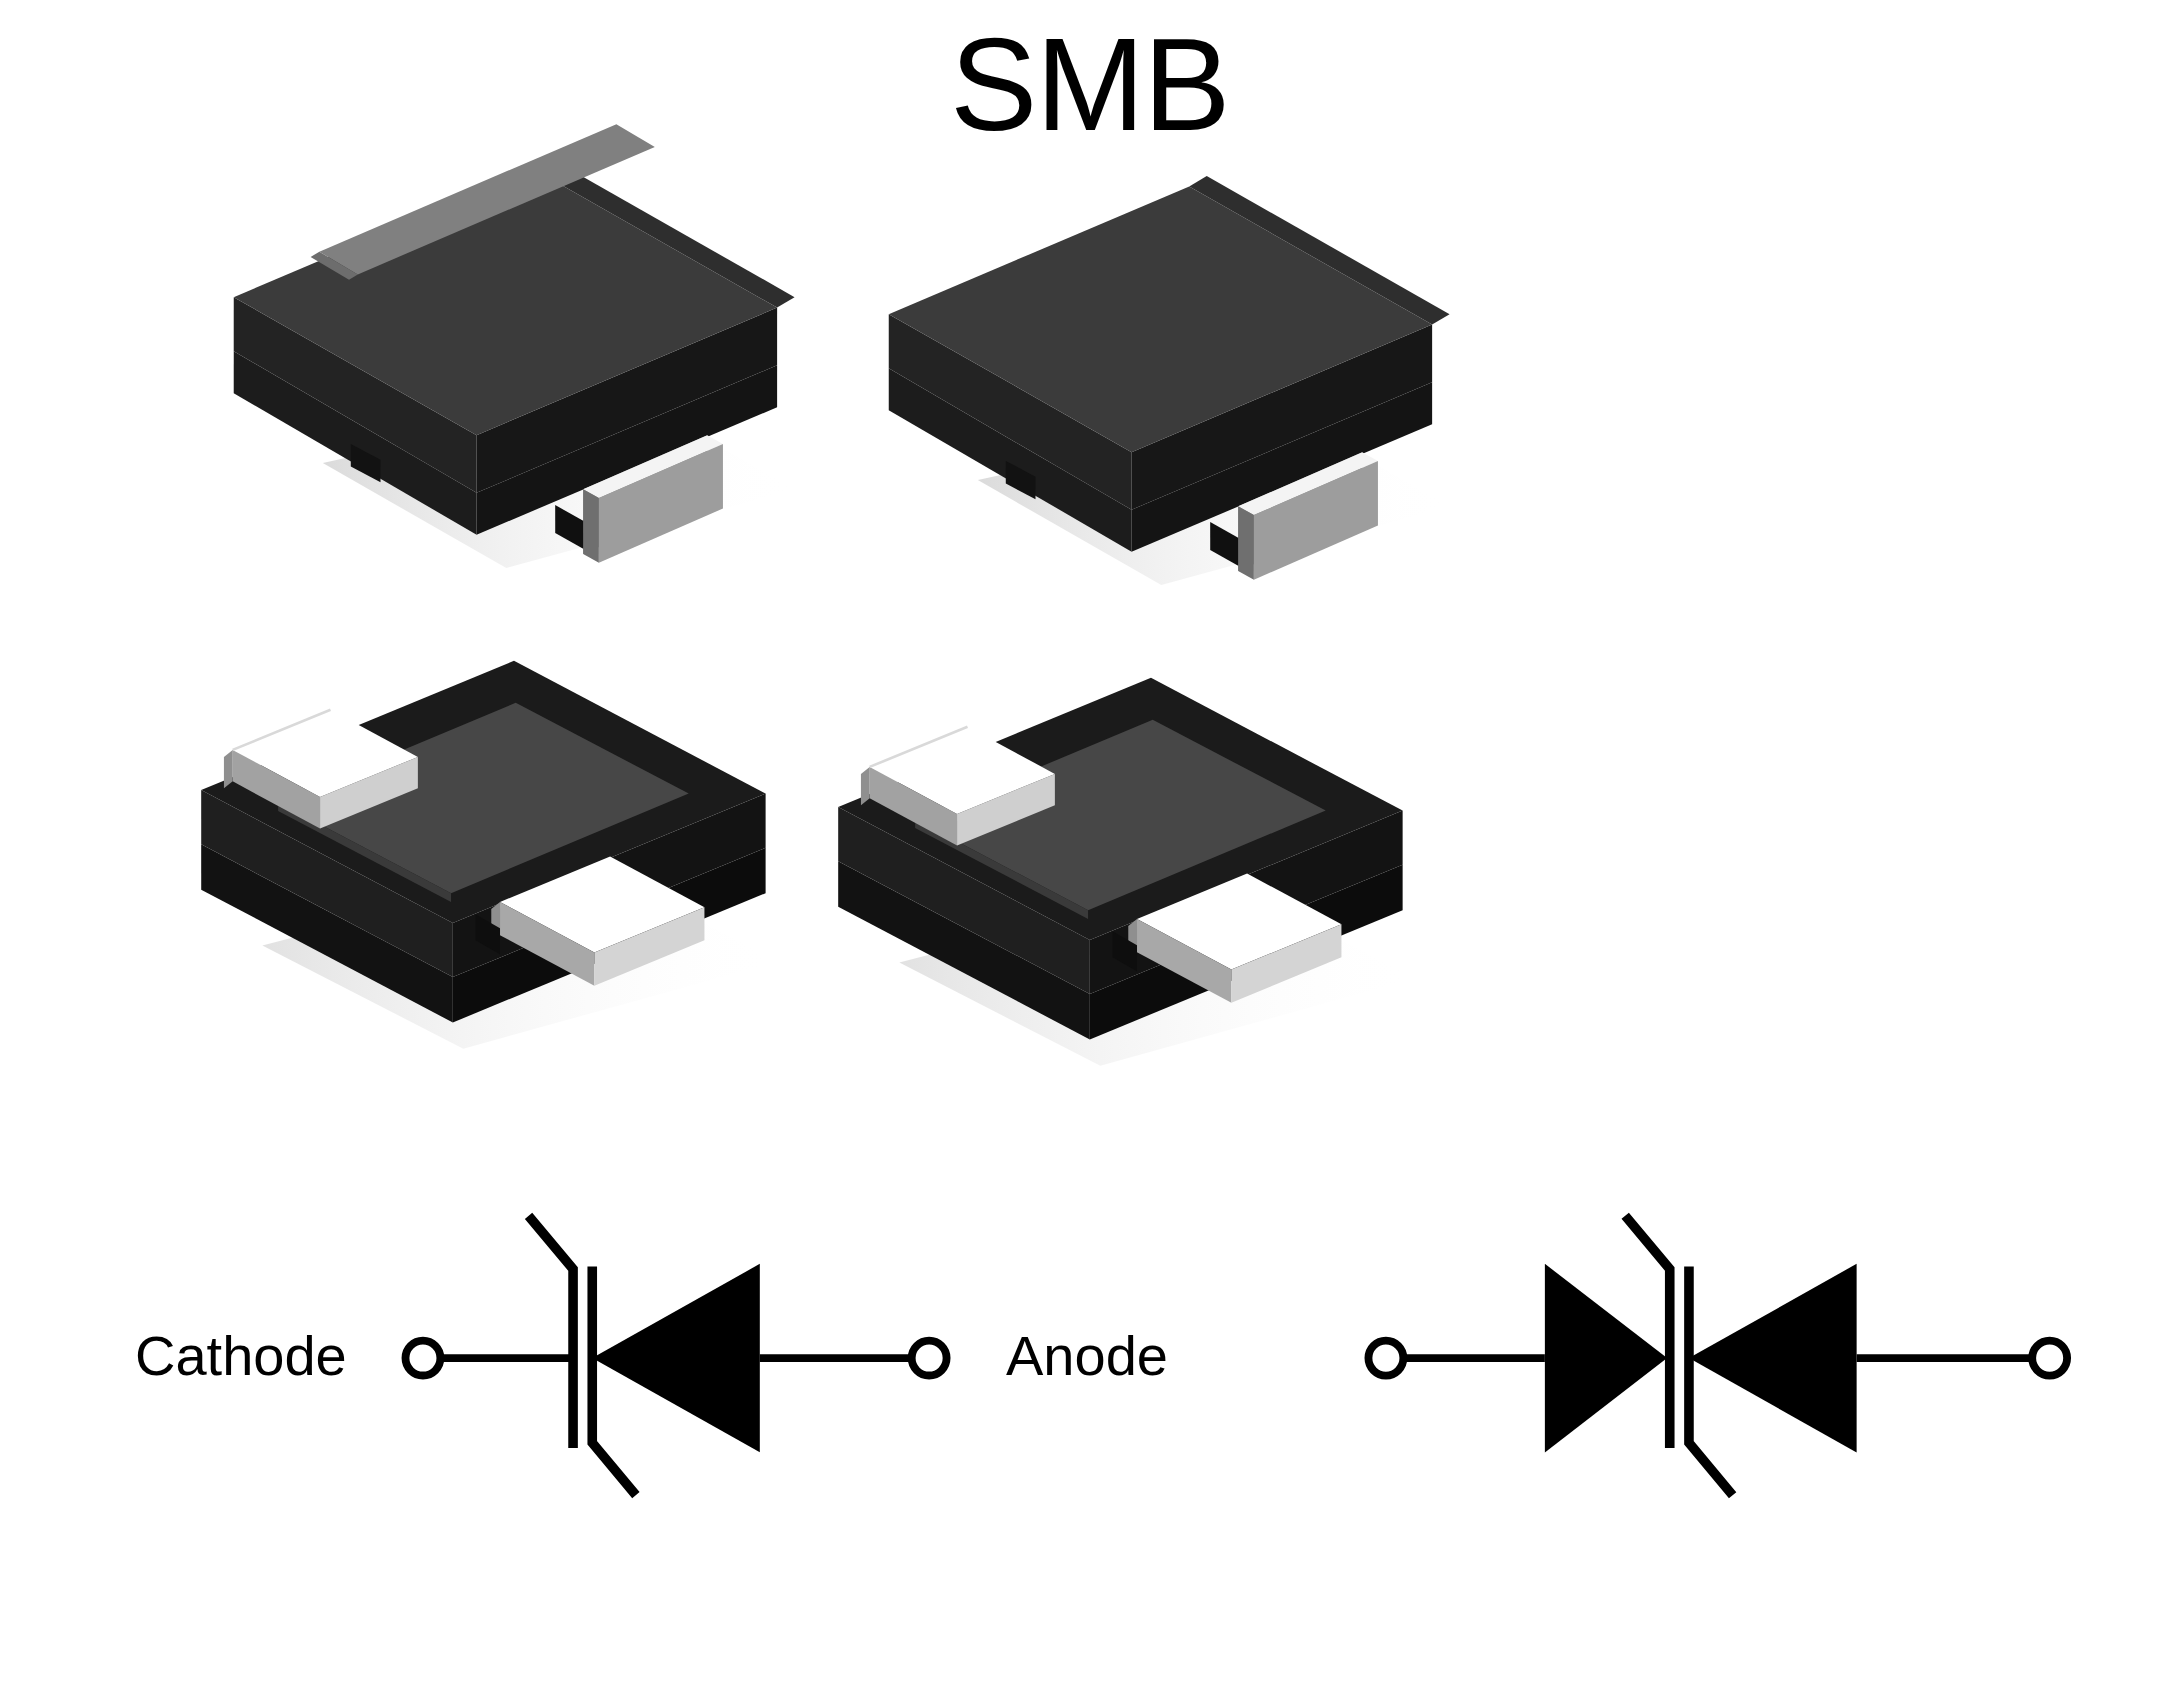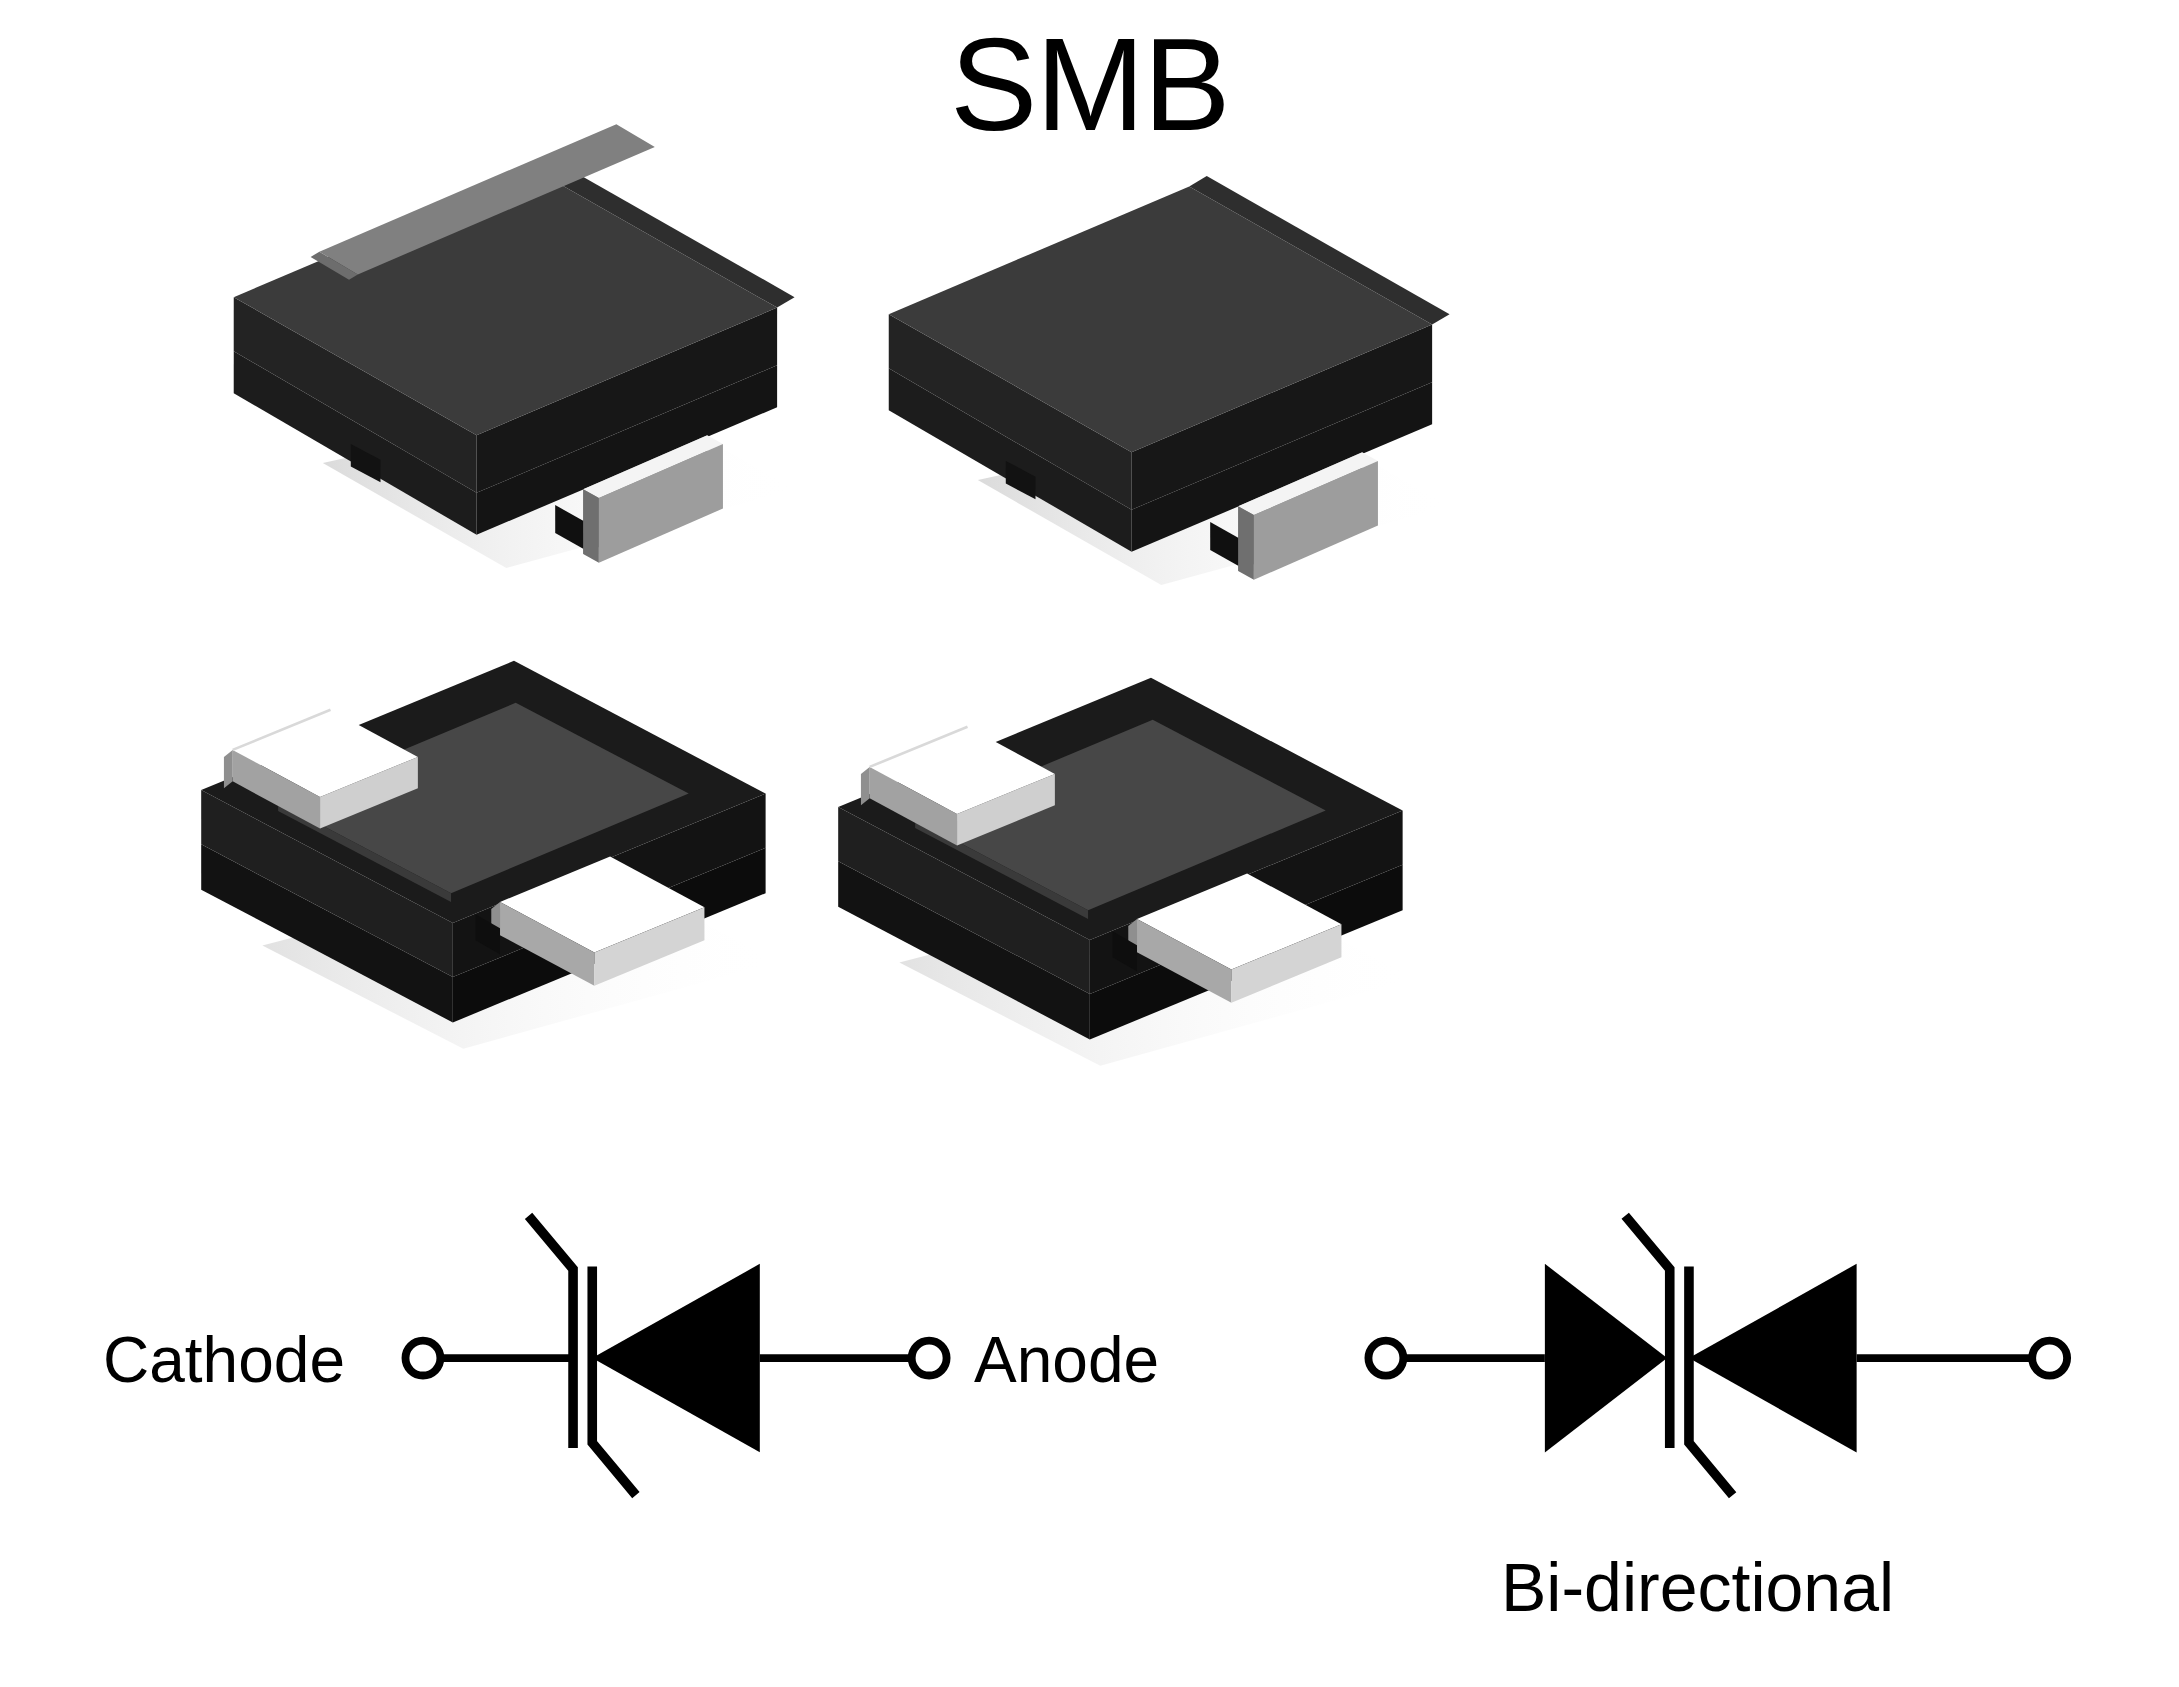--- a/index.html
+++ b/index.html
@@ -30,24 +30,25 @@
   
   .caption{
     position:absolute;
     font-size:68px;
     color:#000;
     white-space:nowrap;
     line-height:1;
   }
   .term-label{
     position:absolute;
-    font-size:64px;
+    font-size:56px;
     color:#000;
     white-space:nowrap;
     line-height:1;
+    margin-left:32px;
   }
 </style>
 </head>
 <body>
 
 <div class="page">
 
   <div class="title">SMB</div>
 
   <div class="stage" style="left:218px;top:201px;">
@@ -229,16 +230,15 @@
       <path d="M 373 60 L 373 262 L 423 322" fill="none" stroke="#000000" stroke-width="11" stroke-linejoin="miter" stroke-linecap="butt"></path>
 
       <polygon points="373,165 565,57 565,273" fill="#000000"></polygon>
 
       <line x1="565" y1="165" x2="766" y2="165" stroke="#000000" stroke-width="9"></line>
 
       <circle cx="786" cy="165" r="20" fill="#ffffff" stroke="#000000" stroke-width="9"></circle>
     </svg>
   </div>
 
-  <div class="caption" style="left:1501px;top:1553px;">Bi-directional</div>
 
 </div>
 
 
 </body></html>

